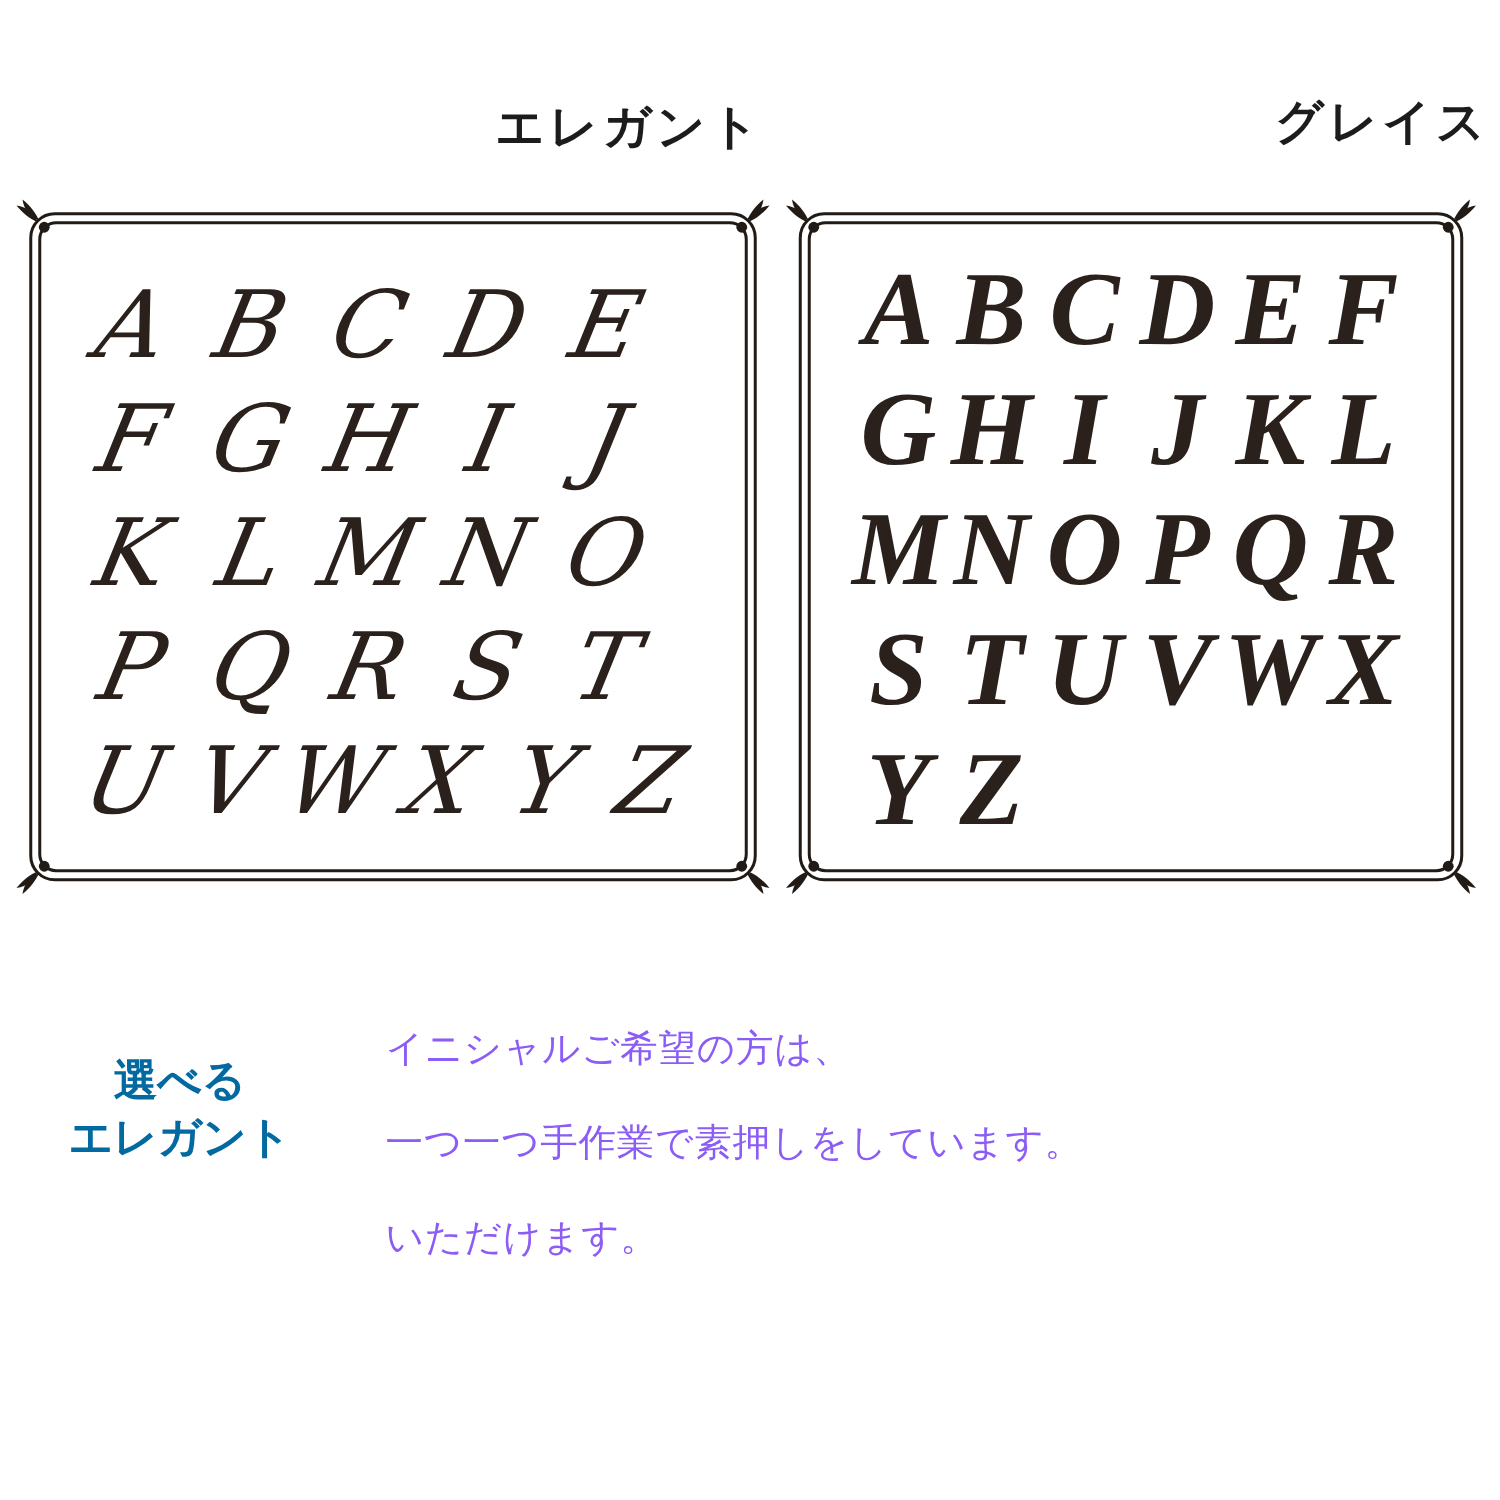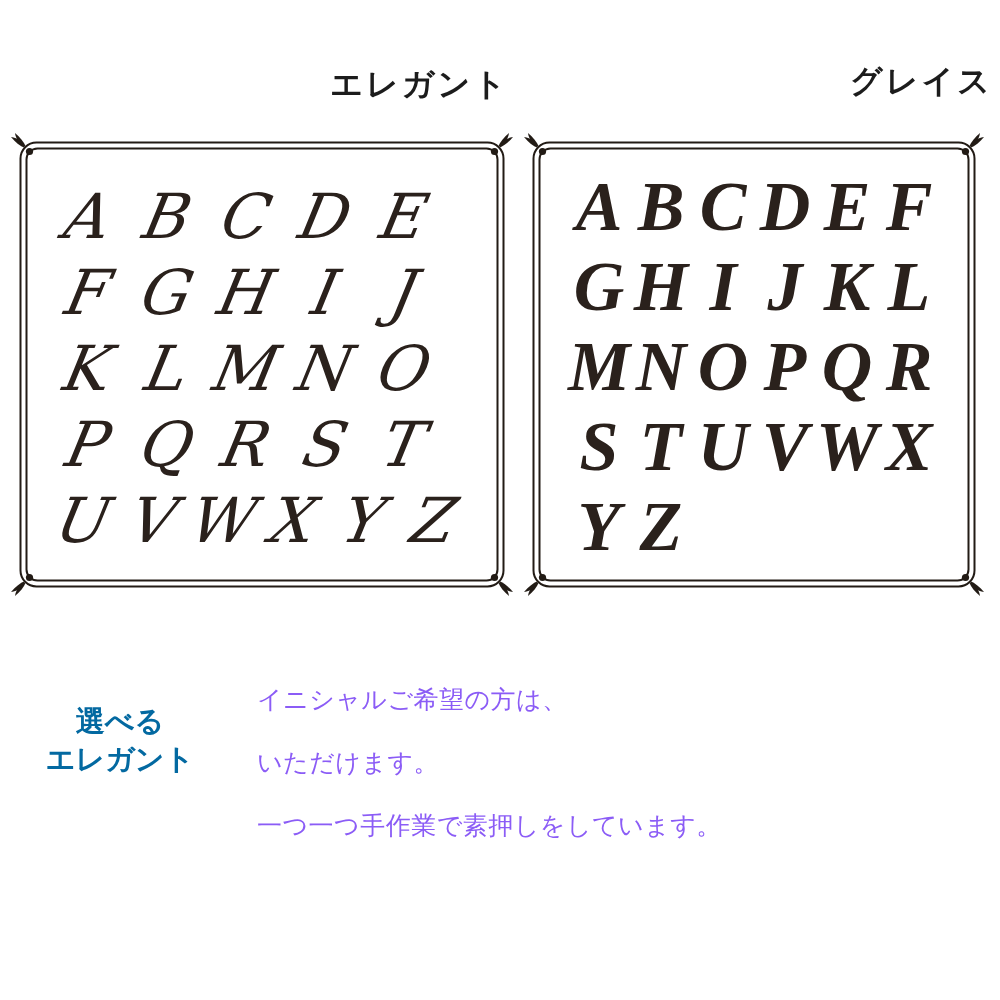--- a/index.html
+++ b/index.html
@@ -191,15 +191,15 @@
       </div>
     </div>
 </div>
 
 <div class="caption-label">
   <div>選べる</div>
   <div>エレガント</div>
 </div>
 <div class="caption-text">
   <div>イニシャルご希望の方は、</div>
+  <div>一つ一つ手作業で素押しをしています。</div>
   <div>いただけます。</div>
-  <div>一つ一つ手作業で素押しをしています。</div>
 </div>
 
 </body></html>

